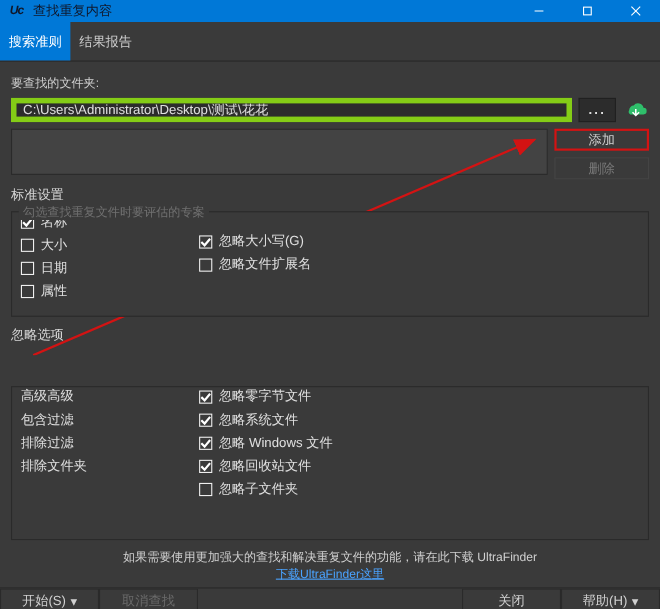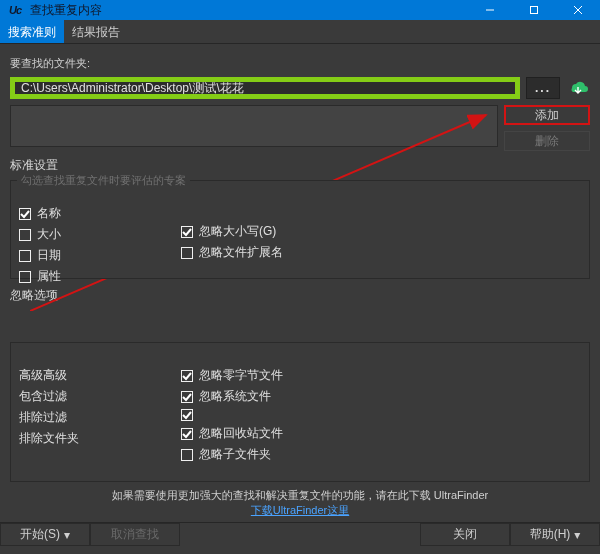--- a/index.html
+++ b/index.html
@@ -6,42 +6,42 @@
   html, body { width: 600px; height: 554px; overflow: hidden; }
   body { font-family: "Microsoft YaHei", "Segoe UI", sans-serif; font-size: 12px; color: #e0e0e0; background: #3a3a3a; user-select: none; }
 
   .titlebar { height: 20px; background: #0078d7; display: flex; align-items: center; color: #0f172a; }
   .titlebar .logo { width: 30px; display: flex; align-items: center; justify-content: center; font-weight: bold; font-size: 11px; font-style: italic; letter-spacing: -1px; }
   .titlebar .title { flex: 1; font-size: 12px; }
   .winctrls { display: flex; height: 100%; }
   .winbtn { width: 44px; display: flex; align-items: center; justify-content: center; cursor: pointer; }
   .winbtn svg { stroke: #fff; stroke-width: 1; fill: none; }
 
-  .tabbar { height: 24px; background: #3a3a3a; border-bottom: 1px solid #262626; display: flex; font-size: 12px; align-items: stretch; }
+  .tabbar { height: 36px; background: #3a3a3a; border-bottom: 1px solid #262626; display: flex; font-size: 12px; align-items: stretch; }
   .tab { padding: 4px 8px 3px; color: #cfcfcf; display: flex; align-items: center; }
   .tab.active { background: #0078d7; color: #fff; }
 
   .content { padding: 8px 10px 0; height: calc(100% - 28px - 24px - 24px); display: flex; flex-direction: column; gap: 6px; }
 
   .path-label { font-size: 11px; color: #d0d0d0; margin-top: 4px; }
   .path-row { display: flex; gap: 6px; align-items: center; }
   .path-input { flex: 1; background: #2c2c2c; border: 5px solid #84cc16; color: #e0e0e0; height: 22px; padding: 2px 6px; font-size: 12px; }
   .browse-btn { width: 34px; height: 22px; background: #2c2c2c; border: 1px solid #202020; color: #e0e0e0; display: flex; align-items: center; justify-content: center; font-weight: bold; letter-spacing: 2px; }
   .cloud-btn { width: 24px; height: 22px; display: flex; align-items: center; justify-content: center; }
 
   .add-row { display: flex; gap: 6px; align-items: flex-start; }
   .folder-list { flex: 1; height: 42px; background: #434343; border: 1px solid #2a2a2a; position: relative; }
   .side-btns { display: flex; flex-direction: column; gap: 6px; width: 86px; }
   .side-btn { height: 20px; background: #3a3a3a; border: 1px solid #666; color: #d0d0d0; font-size: 12px; display: flex; align-items: center; justify-content: center; }
   .side-btn.highlight { border: 2px solid #d31313; }
   .side-btn.disabled { color: #787878; border-color: #444; }
 
   .section-label { font-size: 12px; color: #d8d8d8; }
 
-  .groupbox { border: 1px solid #2a2a2a; background: #3a3a3a; padding: 24px 8px; display: flex; gap: 12px; }
+  .groupbox { border: 1px solid #2a2a2a; background: #3a3a3a; padding: 0 8px; display: flex; gap: 12px; }
   .groupbox.tall { min-height: 96px; }
   .groupbox .title-in { position: absolute; top: -8px; left: 6px; background: #3a3a3a; padding: 0 4px; color: #707070; font-size: 11px; }
   .groupbox-rel { position: relative; }
 
   .checkcol { display: flex; flex-direction: column; gap: 4px; min-width: 150px; }
   .check { display: flex; align-items: center; gap: 6px; white-space: nowrap; }
   .cbox { width: 12px; height: 12px; border: 1px solid #efefef; display: inline-flex; align-items: center; justify-content: center; background: transparent; }
   .cbox svg { stroke: #ffffff; stroke-width: 2; fill: none; }
   .check .lbl { font-size: 12px; color: #e0e0e0; }
 
@@ -180,20 +180,21 @@
             </svg>
           </span>
           <span class="lbl">忽略系统文件</span>
         </div>
         <div class="check">
           <span class="cbox">
             <svg width="10" height="10">
               <path d="M1 5 L4 8 L9 2"></path>
             </svg>
           </span>
+          <span class="lbl">忽略 Windows 文件</span>
         </div>
         <div class="check">
           <span class="cbox">
             <svg width="10" height="10">
               <path d="M1 5 L4 8 L9 2"></path>
             </svg>
           </span>
           <span class="lbl">忽略回收站文件</span>
         </div>
         <div class="check">

